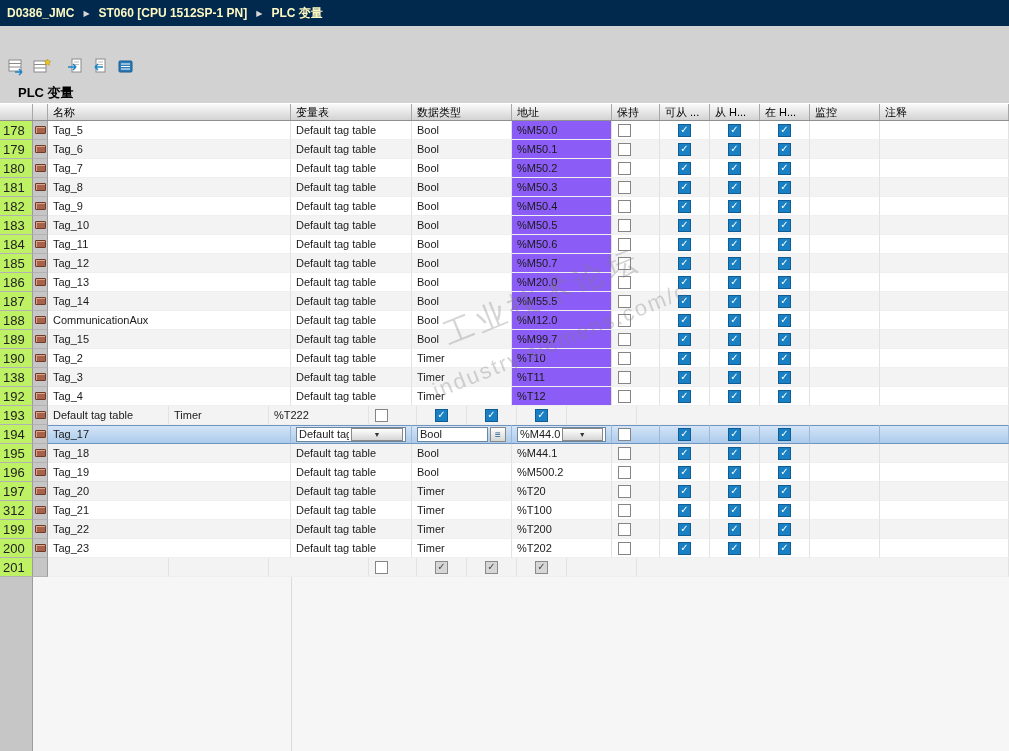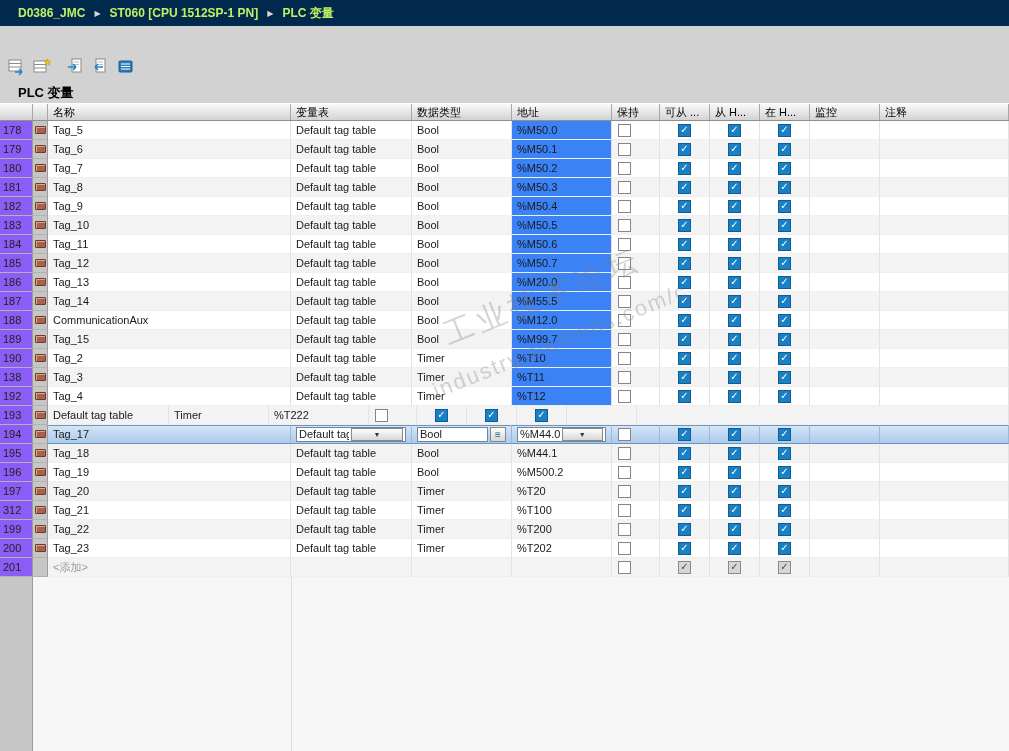--- a/index.html
+++ b/index.html
@@ -1,20 +1,20 @@
 <!DOCTYPE html>
 <html><head>
 <meta charset="utf-8">
 <style>
   *{margin:0;padding:0;box-sizing:border-box}
   html,body{width:1009px;height:751px;overflow:hidden}
   body{font-family:"Liberation Sans","DejaVu Sans",sans-serif;background:#d2d2d2;position:relative;color:#1a1a1a}
 
   
-  .crumbbar{height:26px;background:#00294d;display:flex;align-items:center;padding-left:16px;color:#bef264;font-size:12px;font-weight:bold}
+  .crumbbar{height:26px;background:#00294d;display:flex;align-items:center;padding-left:5px;color:#fef9c3;font-size:12px;font-weight:bold}
   .crumb{padding:0 2px;cursor:default;white-space:nowrap}
   .crumb-sep{color:#d8d8d8;font-size:8px;margin:0 7px;display:inline-block}
   .crumb-sep::after{content:"▶"}
 
   .gapbar{height:30px}
   .toolbar{height:26px;display:flex;align-items:center;padding-left:4px}
   .tbtn{width:25px;height:23px;display:flex;align-items:center;justify-content:center;border:1px solid transparent}
   .tb-gap{width:9px}
   .titlebar{height:21px;display:flex;align-items:center;padding-left:18px;font-size:13px;font-weight:bold;color:#000}
 
@@ -23,24 +23,24 @@
   .hdr{display:flex;height:18px;background:linear-gradient(#fafafa,#d3d3d3);border-top:1px solid #fff;border-bottom:1px solid #8f8f8f}
   .hdr .cell{border-right:1px solid #a8a8a8;display:flex;align-items:center;padding:0 5px;overflow:hidden;white-space:nowrap;color:#000}
 
   .w-num{width:33px}.w-icon{width:15px}.w-name{width:243px}.w-table{width:121px}
   .w-type{width:100px}.w-addr{width:100px}.w-cb{width:48px}
   .w-c1{width:50px}.w-c2{width:50px}.w-c3{width:50px}.w-mon{width:70px}.w-com{flex:1}
 
   .row{display:flex;height:19px;background:#fff}
   .row.alt{background:#f3f3f3}
   .row .cell{border-right:1px solid #e2e2e2;border-bottom:1px solid #efefef;display:flex;align-items:center;padding:0 5px;overflow:hidden;white-space:nowrap}
-  .c-num{background:#8b5cf6;border-right:1px solid #9c9c9c !important;border-bottom:1px solid #b2b2b2 !important;font-size:11px;color:#222;padding:0 0 0 3px !important}
+  .c-num{background:#bef264;border-right:1px solid #9c9c9c !important;border-bottom:1px solid #b2b2b2 !important;font-size:13px;color:#222;padding:0 0 0 3px !important}
   .c-icon{background:#c6c6c6;border-right:1px solid #9c9c9c !important;border-bottom:1px solid #b2b2b2 !important;justify-content:center;padding:0 !important}
   .tag-icon{width:11px;height:8px;background:#a8614a;border:1px solid #6e3a28;border-radius:1px;box-shadow:inset 1px 1px 0 #d8a78e}
-  .yellow{background:#3b82f6}
+  .yellow{background:#8b5cf6}
   .add-label{color:#9a9a9a}
 
   .row.selected{background:linear-gradient(#d6e6f8,#a9c9ea);box-shadow:inset 0 1px 0 #6f95bf,inset 0 -1px 0 #6f95bf}
   .row.selected .cell{border-right-color:#9db8d4;border-bottom-color:transparent}
 
   .c-retain{justify-content:flex-start;padding-left:6px !important}
   .c-chk{justify-content:center}
   .cb{width:13px;height:13px;min-width:13px;border:1px solid #858585;background:#fff;display:flex;align-items:center;justify-content:center}
   .cb.checked{background:#1a80c4;border-color:#0f5d94}
   .cb.checked::after{content:"✓";color:#fff;font-size:10px;font-weight:bold;line-height:1}
@@ -709,21 +709,20 @@
         </div>
         <div class="cell c-chk w-c3">
           <span class="cb checked"></span>
         </div>
         <div class="cell c-mon w-mon"></div>
         <div class="cell c-com w-com"></div>
       </div>
       <div class="row alt">
         <div class="cell c-num w-num">201</div>
         <div class="cell c-icon w-icon"></div>
-        <div class="cell c-name w-name add-label">&lt;添加&gt;</div>
         <div class="cell c-table w-table"></div>
         <div class="cell c-type w-type"></div>
         <div class="cell c-addr w-addr"></div>
         <div class="cell c-retain w-cb">
           <span class="cb"></span>
         </div>
         <div class="cell c-chk w-c1">
           <span class="cb checked-gray"></span>
         </div>
         <div class="cell c-chk w-c2">

